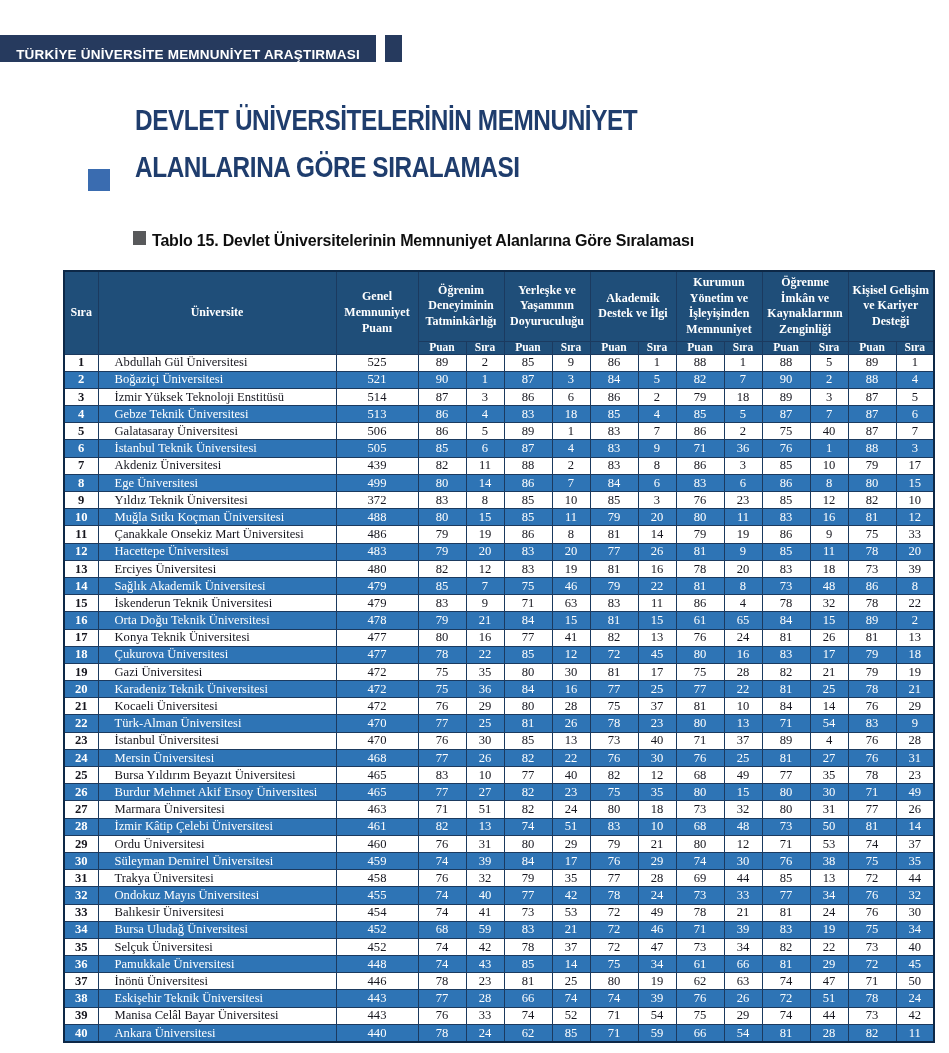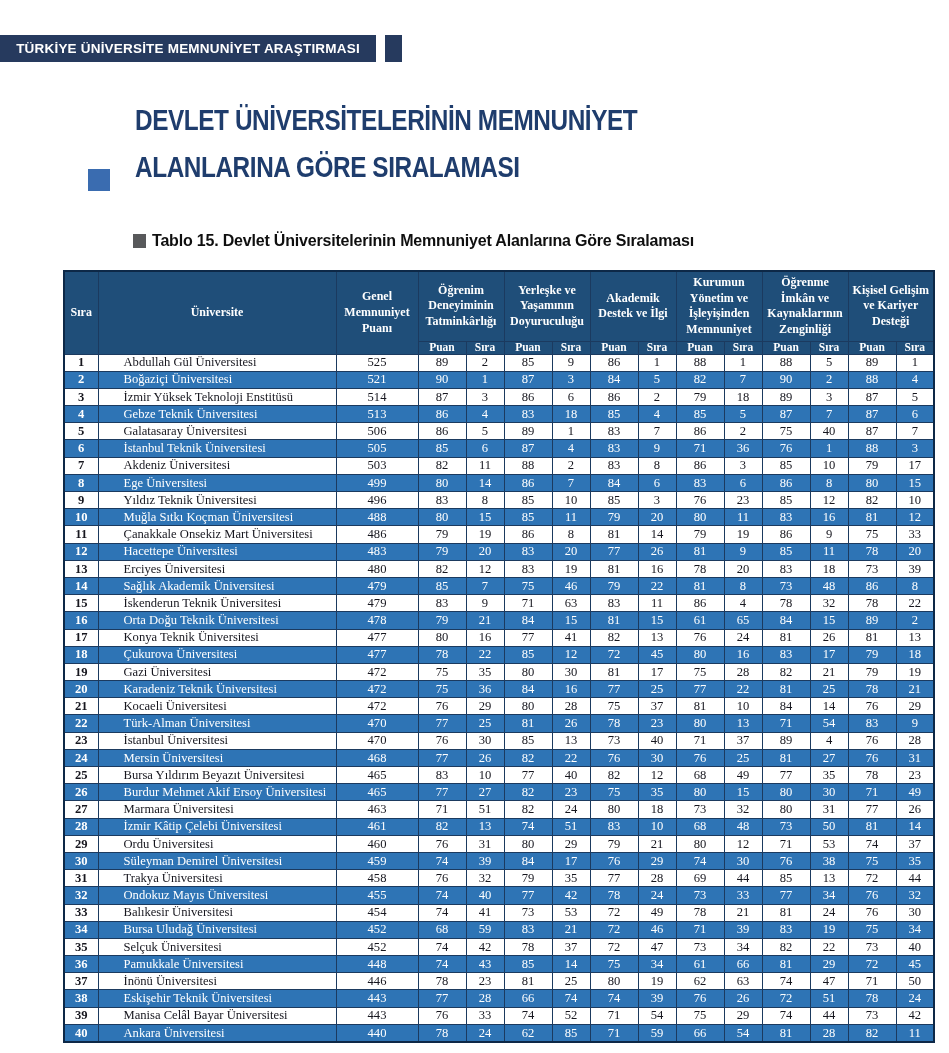--- a/index.html
+++ b/index.html
@@ -1,51 +1,51 @@
 <!DOCTYPE html>
 <html lang="tr"><head>
 <meta charset="utf-8">
 <style>
   html,body{margin:0;padding:0;background:#ffffff;}
   #page{position:relative;width:949px;height:1053px;background:#ffffff;overflow:hidden;
         font-family:"Liberation Serif",serif;}
 
   
   .banner{position:absolute;top:35px;left:0;width:376px;height:27px;background:#263a5e;
-          display:flex;align-items:center;justify-content:center;}
+          display:flex;align-items:flex-end;justify-content:center;}
   .banner-text{color:#ffffff;font-family:"Liberation Sans",sans-serif;font-weight:bold;
                font-size:13.5px;letter-spacing:.2px;white-space:nowrap;}
   .banner-square{position:absolute;top:35px;left:385px;width:17px;height:27px;background:#263a5e;}
 
   
   .heading{position:absolute;top:97px;left:88px;display:flex;align-items:flex-end;}
   .heading-bullet{width:22px;height:22px;background:#3a6cb0;margin-top:6px;flex:none;}
   .heading-lines{margin-left:25px;color:#1f3d6d;font-family:"Liberation Sans",sans-serif;
                  font-weight:bold;font-size:29px;line-height:47px;letter-spacing:-.5px;
                  transform:scaleX(.84);transform-origin:left top;white-space:nowrap;}
 
   
-  .caption{position:absolute;top:231px;left:133px;display:flex;align-items:center;}
+  .caption{position:absolute;top:231px;left:133px;display:flex;align-items:flex-start;}
   .caption-bullet{width:13px;height:14px;background:#58595b;flex:none;}
   .caption-text{margin-left:6px;color:#0f0f0f;font-family:"Liberation Sans",sans-serif;
                 font-weight:bold;font-size:16.5px;letter-spacing:-.2px;
                 transform:scaleX(.97);transform-origin:left center;white-space:nowrap;}
 
   
   table.rank{position:absolute;top:270px;left:63px;width:872px;border-collapse:collapse;
              border:2px solid #0d2847;table-layout:fixed;}
   table.rank th,table.rank td{border:1px solid #1b3a5f;overflow:hidden;}
   thead th{background:#1f4e79;color:#ffffff;font-weight:bold;font-size:12px;
            line-height:1.3;padding:1px 2px;text-align:center;vertical-align:middle;}
   tr.main-header{height:70px;}
   tr.sub-header{height:13px;margin-top:40px;}
   tr.sub-header th{font-size:11.5px;line-height:1;padding:0;}
   tbody td{height:16.2px;font-size:12.6px;line-height:1;padding:0 2px;text-align:center;
            color:#16161e;vertical-align:middle;}
-  tbody td.uni{text-align:left;padding-left:25px;}
+  tbody td.uni{text-align:left;padding-left:16px;}
   tbody td.rank-col{font-weight:bold;}
   tbody tr:nth-child(even) td{background:#2e74b5;color:#ffffff;}
 </style>
 </head>
 <body>
 
 <div id="page">
 
   <div class="banner">
     <span class="banner-text">TÜRKİYE ÜNİVERSİTE MEMNUNİYET ARAŞTIRMASI</span>
@@ -209,21 +209,21 @@
           <td>71</td>
           <td>36</td>
           <td>76</td>
           <td>1</td>
           <td>88</td>
           <td>3</td>
         </tr>
         <tr>
           <td class="rank-col">7</td>
           <td class="uni">Akdeniz Üniversitesi</td>
-          <td>503</td>
+          <td>439</td>
           <td>82</td>
           <td>11</td>
           <td>88</td>
           <td>2</td>
           <td>83</td>
           <td>8</td>
           <td>86</td>
           <td>3</td>
           <td>85</td>
           <td>10</td>
@@ -243,21 +243,21 @@
           <td>83</td>
           <td>6</td>
           <td>86</td>
           <td>8</td>
           <td>80</td>
           <td>15</td>
         </tr>
         <tr>
           <td class="rank-col">9</td>
           <td class="uni">Yıldız Teknik Üniversitesi</td>
-          <td>496</td>
+          <td>372</td>
           <td>83</td>
           <td>8</td>
           <td>85</td>
           <td>10</td>
           <td>85</td>
           <td>3</td>
           <td>76</td>
           <td>23</td>
           <td>85</td>
           <td>12</td>

